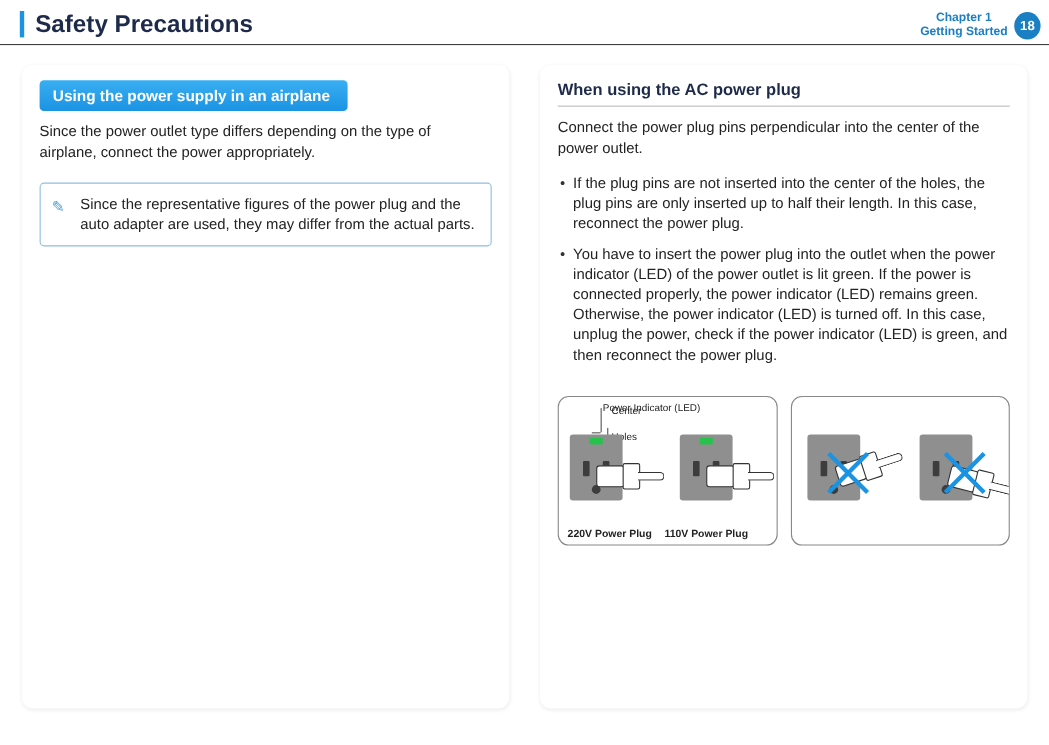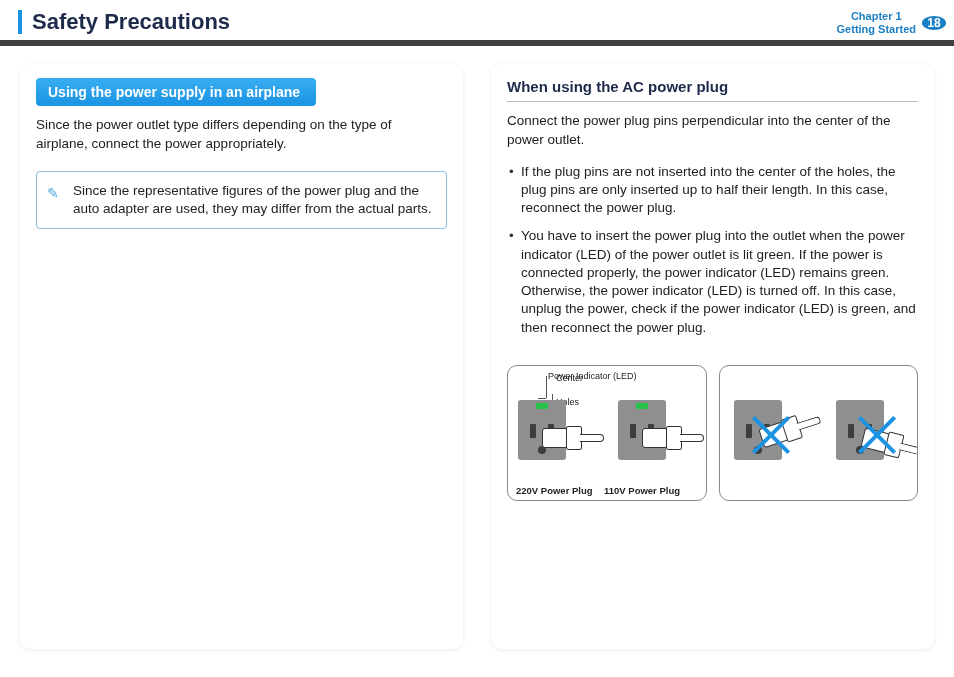--- a/index.html
+++ b/index.html
@@ -15,21 +15,21 @@
     width: 954px;
     height: 677px;
     position: relative;
     padding: 0;
   }
   .header {
     display: flex;
     justify-content: space-between;
     align-items: flex-start;
     padding: 10px 8px 4px 18px;
-    border-bottom: 6px solid #404040;
+    border-bottom: 1px solid #404040;
   }
   .page-title {
     font-size: 22px;
     font-weight: 700;
     color: #1e2a4a;
     border-left: 4px solid #1b93e3;
     padding-left: 10px;
     line-height: 1.1;
   }
   .header-right {
@@ -39,21 +39,21 @@
   }
   .chapter-block {
     text-align: center;
     font-size: 11px;
     font-weight: 700;
     color: #1b7fc4;
     line-height: 1.2;
   }
   .page-badge {
     width: 24px;
-    height: 14px;
+    height: 25px;
     border-radius: 50%;
     background: #1b7fc4;
     color: #fff;
     font-size: 12px;
     font-weight: 700;
     display: flex;
     align-items: center;
     justify-content: center;
   }
   .columns {

